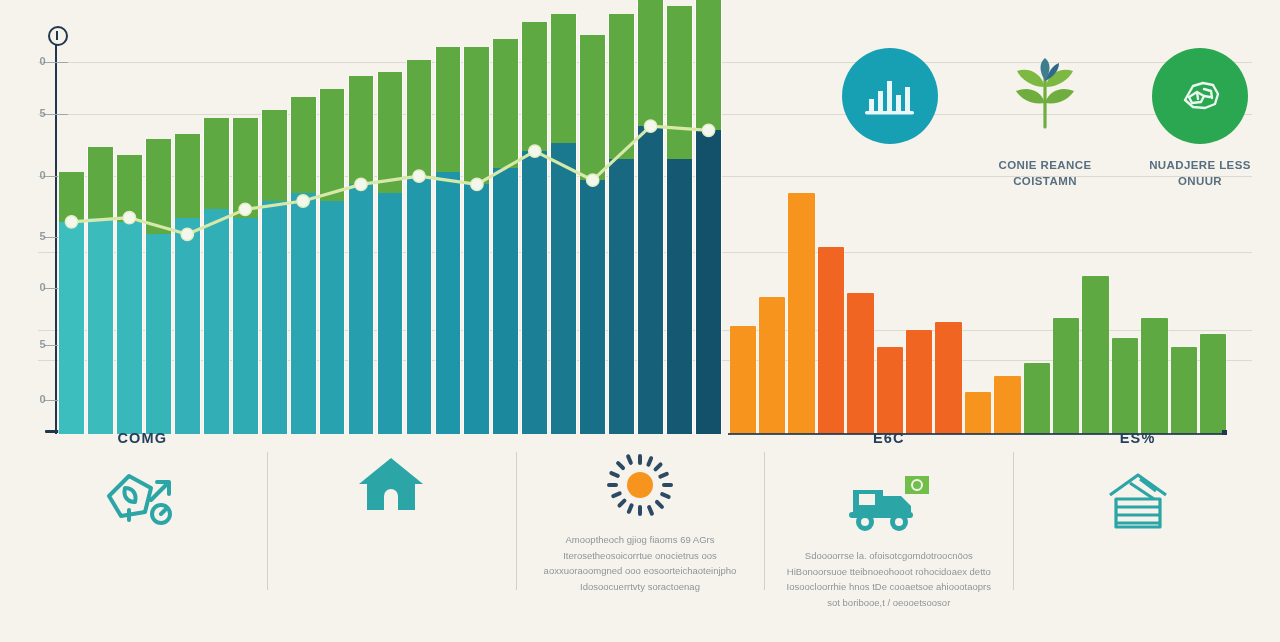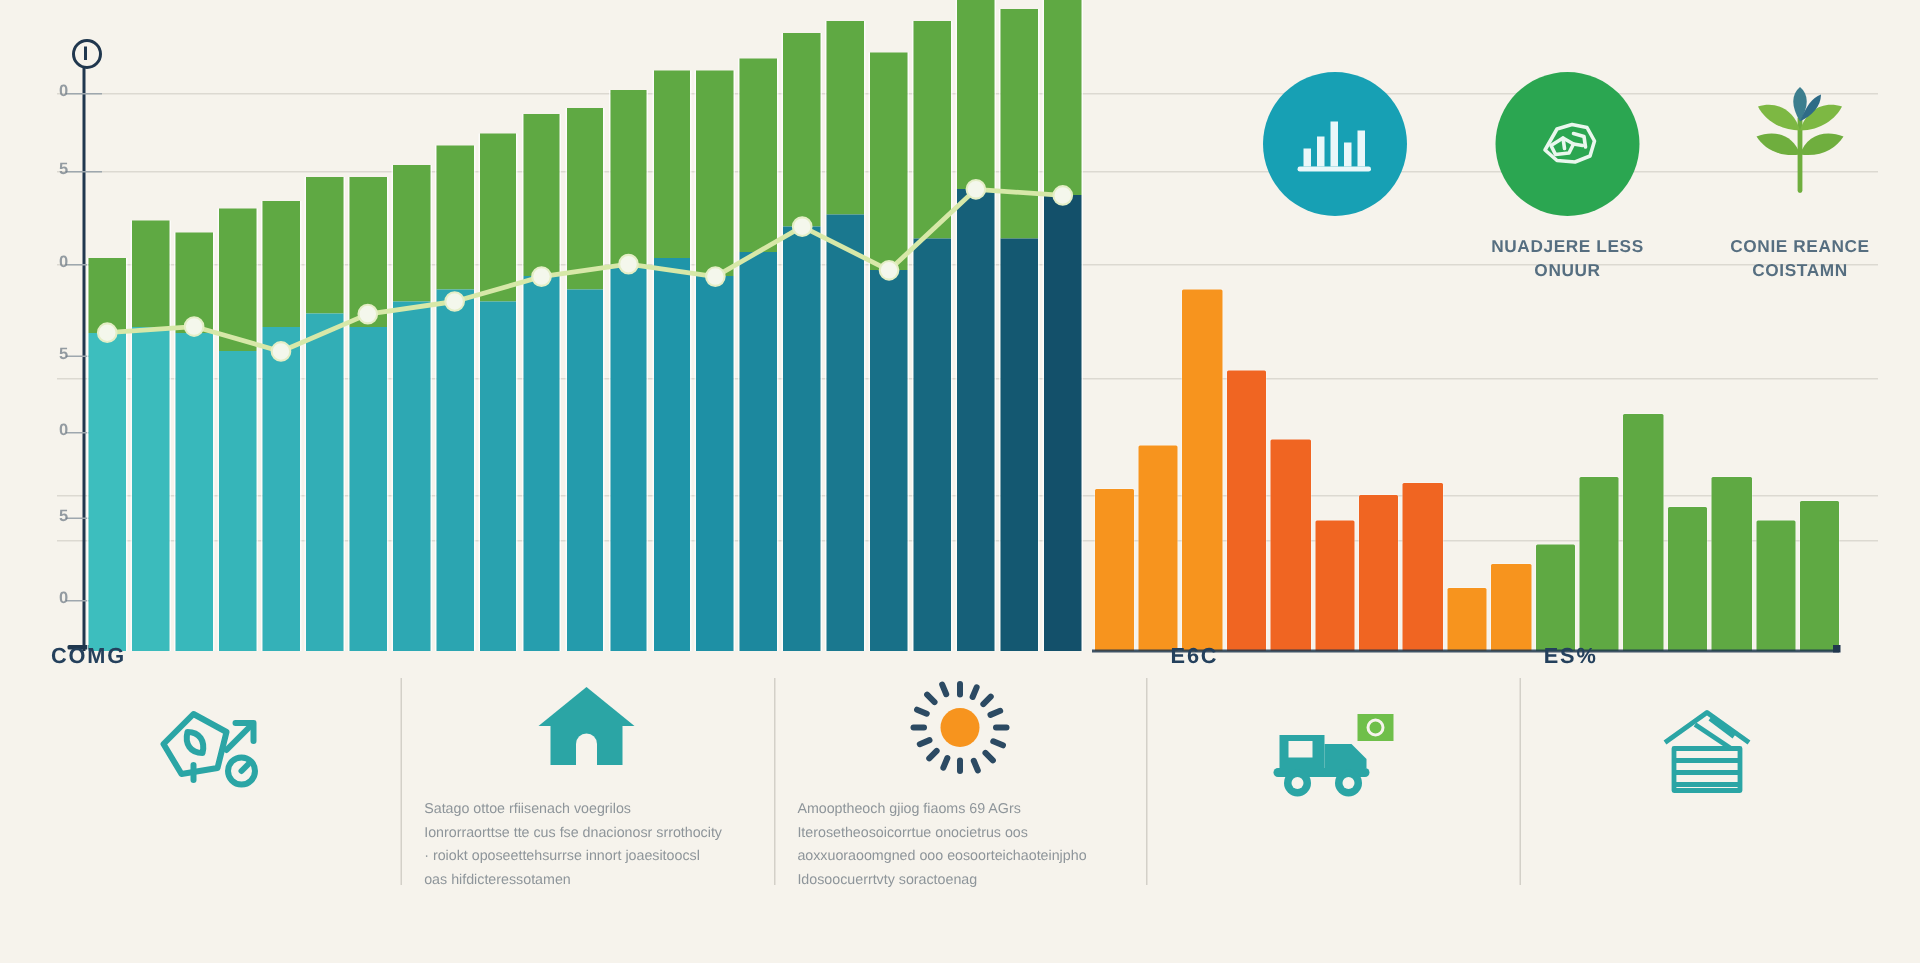--- a/index.html
+++ b/index.html
@@ -43,21 +43,21 @@
     justify-content:space-between;}
   .badge{width:140px;text-align:center;}
   .badge-circle{width:96px;height:96px;border-radius:50%;margin:0 auto;
     display:flex;align-items:center;justify-content:center;}
   .badge-plain{width:96px;height:96px;margin:0 auto;display:flex;align-items:center;justify-content:center;}
   .badge-cap{margin-top:14px;font-size:11.5px;font-weight:700;color:#2A4A63;
     line-height:1.35;letter-spacing:.4px;opacity:.78;filter:blur(.22px);}
 
   
   .panels{position:absolute;left:18px;top:430px;width:1244px;height:205px;display:flex;}
-  .panel{flex:1;position:relative;padding:0 16px;box-sizing:border-box;text-align:left;}
+  .panel{flex:1;position:relative;padding:0 16px;box-sizing:border-box;text-align:center;}
   .panel + .panel:before{content:"";position:absolute;left:0;top:22px;width:1px;height:138px;
     background:#D3D0C8;}
   .panel-title{font-size:14.5px;font-weight:700;color:#24405C;letter-spacing:1.2px;
     filter:blur(.25px);}
   .panel-icon{height:66px;margin-top:22px;display:flex;align-items:center;justify-content:center;}
   .panel-text{margin-top:14px;font-size:9.5px;line-height:1.65;color:#7C858C;
     filter:blur(.5px);opacity:.85;}
 </style>
 </head>
 <body>
@@ -236,49 +236,49 @@
               <rect x="24" y="8" width="5" height="30"></rect>
               <rect x="33" y="22" width="5" height="16"></rect>
               <rect x="42" y="14" width="5" height="24"></rect>
               <rect x="2" y="38" width="49" height="3.4" rx="1.6"></rect>
             </g>
           </svg>
         </div>
       </div>
 
       <div class="badge">
+        <div class="badge-plain">
+          <svg width="88" height="78" viewBox="0 0 88 78">
+            <path d="M44 70 L44 22" stroke="#6FAE3E" stroke-width="3.2" stroke-linecap="round"></path>
+            <path d="M44 30 C30 30 20 22 16 14 C28 10 40 16 44 30 Z" fill="#7DB843"></path>
+            <path d="M44 30 C58 30 68 22 72 14 C60 10 48 16 44 30 Z" fill="#7DB843"></path>
+            <path d="M44 46 C30 48 20 42 15 34 C27 29 40 33 44 46 Z" fill="#6FAE3E"></path>
+            <path d="M44 46 C58 48 68 42 73 34 C61 29 48 33 44 46 Z" fill="#6FAE3E"></path>
+            <path d="M44 24 C38 14 38 6 44 1 C50 6 50 14 44 24 Z" fill="#3C7E8E"></path>
+            <path d="M44 24 C48 14 52 8 58 6 C58 14 52 20 44 24 Z" fill="#2E6B87"></path>
+          </svg>
+        </div>
+        <div class="badge-cap">CONIE REANCE<br>COISTAMN</div>
+      </div>
+
+      <div class="badge">
         <div class="badge-circle" style="background:#2BA651">
           <svg width="58" height="52" viewBox="0 0 58 52">
             <g fill="none" stroke="#EAF7EE" stroke-width="2.4" stroke-linejoin="round" stroke-linecap="round">
               <path d="M14 30 L22 16 L32 13 L42 15 L47 24 L44 34 L34 38 L22 37 Z"></path>
               <path d="M18 27 L26 22 L33 26 L30 32 L21 33 Z"></path>
               <path d="M33 19 L40 21 L41 28"></path>
               <path d="M26 22 L27 29"></path>
               <path d="M33 26 L39 27"></path>
             </g>
           </svg>
         </div>
         <div class="badge-cap">NUADJERE LESS<br>ONUUR</div>
       </div>
 
-      <div class="badge">
-        <div class="badge-plain">
-          <svg width="88" height="78" viewBox="0 0 88 78">
-            <path d="M44 70 L44 22" stroke="#6FAE3E" stroke-width="3.2" stroke-linecap="round"></path>
-            <path d="M44 30 C30 30 20 22 16 14 C28 10 40 16 44 30 Z" fill="#7DB843"></path>
-            <path d="M44 30 C58 30 68 22 72 14 C60 10 48 16 44 30 Z" fill="#7DB843"></path>
-            <path d="M44 46 C30 48 20 42 15 34 C27 29 40 33 44 46 Z" fill="#6FAE3E"></path>
-            <path d="M44 46 C58 48 68 42 73 34 C61 29 48 33 44 46 Z" fill="#6FAE3E"></path>
-            <path d="M44 24 C38 14 38 6 44 1 C50 6 50 14 44 24 Z" fill="#3C7E8E"></path>
-            <path d="M44 24 C48 14 52 8 58 6 C58 14 52 20 44 24 Z" fill="#2E6B87"></path>
-          </svg>
-        </div>
-        <div class="badge-cap">CONIE REANCE<br>COISTAMN</div>
-      </div>
-
     </div>
   </div>
 
   <div class="panels">
 
     <div class="panel">
       <div class="panel-title">COMG</div>
       <div class="panel-icon">
         <svg width="82" height="62" viewBox="0 0 82 62">
           <g fill="none" stroke="#2BA5A5" stroke-width="4" stroke-linejoin="round" stroke-linecap="round">
@@ -295,21 +295,20 @@
     </div>
 
     <div class="panel">
       <div class="panel-icon">
         <svg width="72" height="62" viewBox="0 0 72 62">
           <path d="M36 4 L68 30 L4 30 Z" fill="#2BA5A5"></path>
           <path d="M12 30 H60 V56 H12 Z" fill="#2BA5A5"></path>
           <path d="M29 56 V42 a7 7 0 0 1 14 0 V56 Z" fill="#F6F3EC"></path>
         </svg>
       </div>
-      <div class="panel-text">Satago ottoe  rfiisenach  voegrilos<br>Ionrorraorttse tte  cus fse dnacionosr srrothocity<br>· roiokt oposeettehsurrse  innort joaesitoocsl<br>oas hifdicteressotamen</div>
     </div>
 
     <div class="panel">
       <div class="panel-icon">
         <svg width="70" height="66" viewBox="0 0 70 66">
           <g id="rays" fill="#2C4A63">
             <g>
               <rect x="33" y="2" width="4" height="11" rx="2"></rect>
               <rect x="33" y="53" width="4" height="11" rx="2"></rect>
               <rect x="2" y="31" width="11" height="4" rx="2"></rect>
@@ -343,20 +342,21 @@
           <path d="M10 20 H40 V42 H10 Z" fill="#2BA5A5"></path>
           <path d="M40 26 H58 L68 36 V42 H40 Z" fill="#2BA5A5"></path>
           <rect x="16" y="24" width="16" height="11" fill="#F6F3EC"></rect>
           <rect x="6" y="42" width="64" height="6" rx="3" fill="#2BA5A5"></rect>
           <circle cx="22" cy="52" r="9" fill="#2BA5A5"></circle>
           <circle cx="22" cy="52" r="4" fill="#F6F3EC"></circle>
           <circle cx="56" cy="52" r="9" fill="#2BA5A5"></circle>
           <circle cx="56" cy="52" r="4" fill="#F6F3EC"></circle>
         </svg>
       </div>
+      <div class="panel-text">Sdoooorrse la. ofoisotcgomdotroocnöos<br>HiBonoorsuoe tteibnoeohooot rohocidoaex detto<br>Iosoocloorrhie hnos tDe cooaetsoe ahioootaoprs<br>sot boribooe,t / oeooetsoosor</div>
     </div>
 
     <div class="panel">
       <div class="panel-title">ES%</div>
       <div class="panel-icon">
         <svg width="84" height="64" viewBox="0 0 84 64">
           <g fill="none" stroke="#2BA5A5" stroke-width="3.2" stroke-linejoin="round">
             <path d="M14 26 L42 6 L70 26"></path>
             <path d="M20 30 H64 V58 H20 Z"></path>
             <path d="M20 38 H64"></path>

